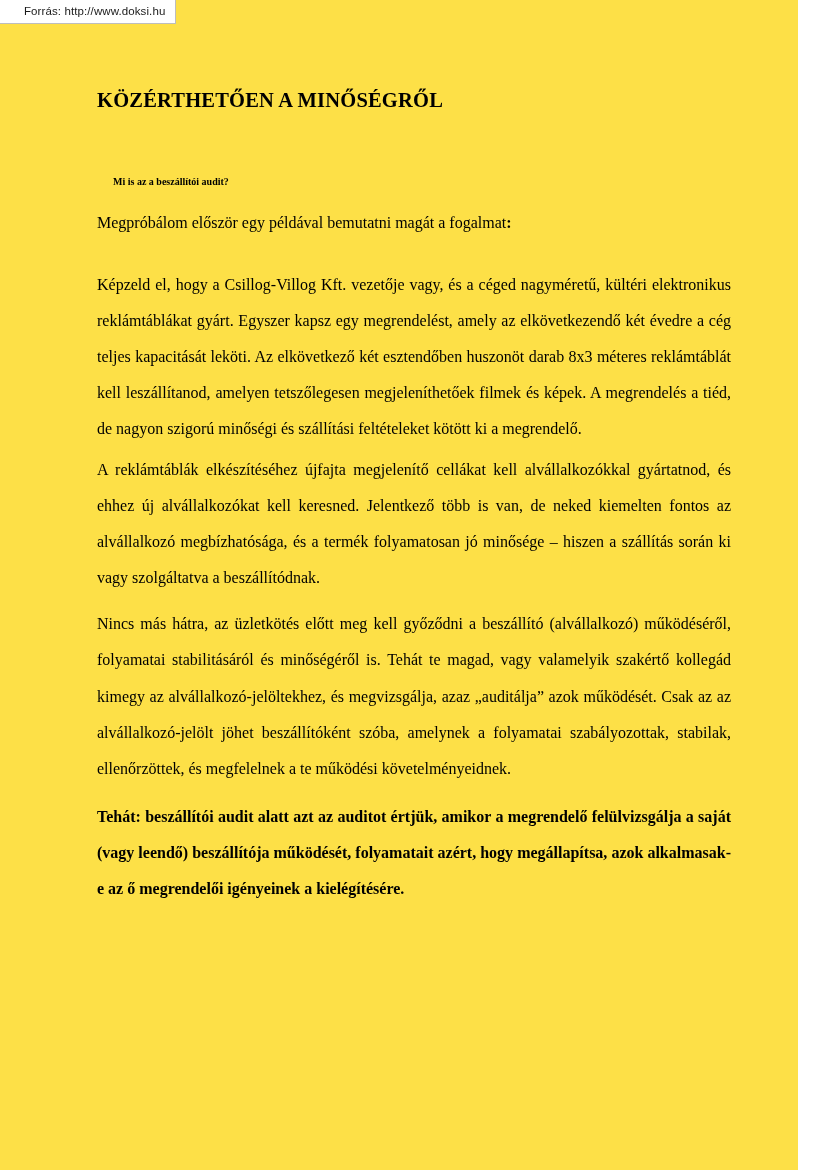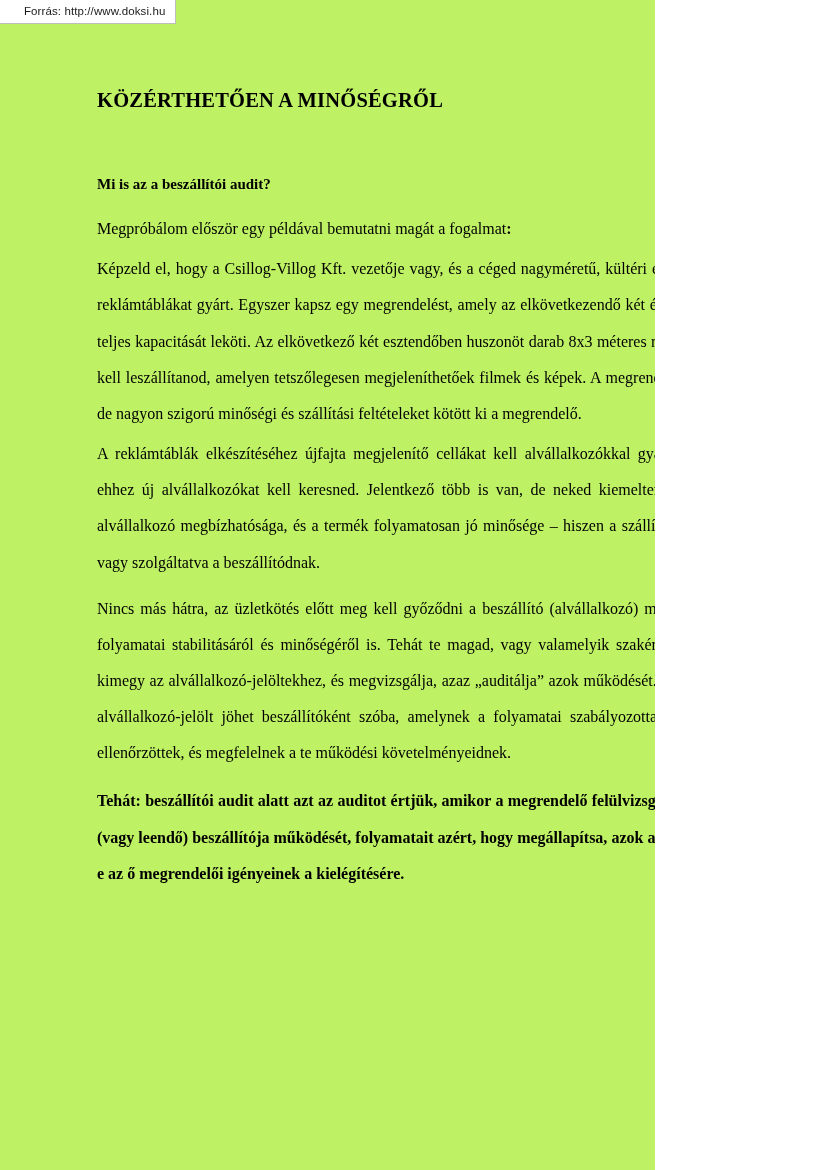--- a/index.html
+++ b/index.html
@@ -4,23 +4,23 @@
 <title>Közérthetően a minőségről</title>
 <style>
   html, body {
     margin: 0;
     padding: 0;
     background: #ffffff;
   }
 
   .page {
     position: relative;
-    width: 655px;
+    width: 798px;
     height: 1170px;
-    background: #bef264;
+    background: #fde047;
     overflow: hidden;
     font-family: "Liberation Serif", "DejaVu Serif", serif;
     color: #000000;
     box-sizing: border-box;
   }
 
   
   .source-banner {
     position: absolute;
     left: 0;
@@ -65,40 +65,40 @@
     font-size: 17.5px;
     font-weight: bold;
     margin: 0;
     padding: 0;
     padding-left: 5px;
     line-height: 1.3;
     margin-top: 23px;
   }
 
   .section-heading {
-    font-size: 15px;
+    font-size: 10px;
     font-weight: bold;
-    margin: 0;
+    margin: 16px;
     padding: 0;
     line-height: 1.3;
     margin-top: 61px;
   }
 
   .para {
     font-size: 16px;
     line-height: 2.26;
     margin: 0;
     padding: 0;
     text-align: justify;
     text-justify: inter-word;
     hyphens: none;
   }
 
   .para.intro        { margin-top: 17px; text-align: left; }
-  .para.example      { margin-top: 4px; }
+  .para.example      { margin-top: 26px; }
   .para.subcontract  { margin-top: 4px; }
   .para.convince     { margin-top: 10px; }
   .para.conclusion   { margin-top: 12px; font-weight: bold; }
 
   .para .b { font-weight: bold; }
 </style>
 </head>
 <body>
 
 <div class="page">

